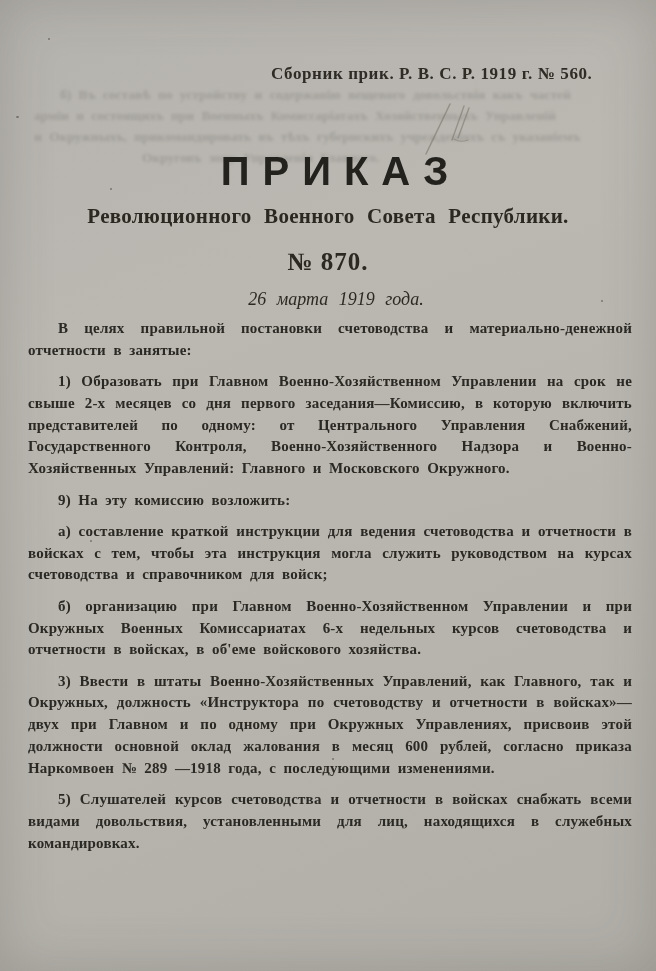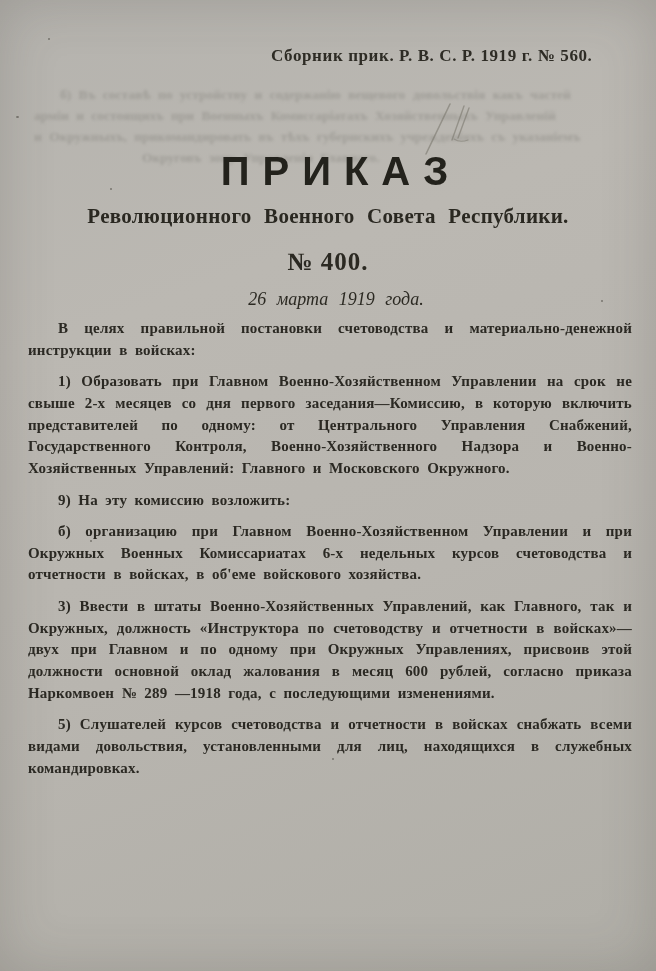--- a/index.html
+++ b/index.html
@@ -7,21 +7,21 @@
     position:relative;
     width:656px;height:971px;
     overflow:hidden;
     background:linear-gradient(160deg,#b5b3ae 0%,#bbb8b2 30%,#b8b5af 60%,#b0aea7 100%);
     box-shadow:inset 0 0 55px rgba(58,56,50,.20);
     font-family:"Liberation Serif",serif;
     color:#2b2922;
   }
   .speck{position:absolute;border-radius:50%;background:rgba(66,64,56,.55);}
   .collection-header{
-    position:absolute;top:46px;left:271px;
+    position:absolute;top:64px;left:271px;
     font-size:17px;font-weight:bold;letter-spacing:.6px;
     white-space:nowrap;color:#2e2c25;
   }
   .bleed{
     position:absolute;top:84px;left:34px;right:16px;
     font-size:13.5px;line-height:21px;font-weight:bold;
     color:#8d8b85;filter:blur(1.8px);opacity:.58;
     text-align:justify;word-spacing:4px;
   }
   .bleed-line.first{padding-left:26px;}
@@ -70,26 +70,27 @@
 
   <svg class="pencil" width="72" height="72" viewBox="0 0 72 72">
     <path d="M14 62 L38 12" stroke="#767369" stroke-width="1.6" fill="none" stroke-linecap="round"></path>
     <path d="M40 48 L52 14 M46 46 L57 16" stroke="#767369" stroke-width="1.4" fill="none" stroke-linecap="round"></path>
     <path d="M42 47 q6 4 14 1" stroke="#7d7a70" stroke-width="1.1" fill="none" stroke-linecap="round"></path>
   </svg>
 
   <div class="head">
     <h1 class="title">ПРИКАЗ</h1>
     <h2 class="subtitle">Революционного Военного Совета Республики.</h2>
-    <div class="order-number">№ 400.</div>
+    <div class="order-number">№ 870.</div>
     <div class="order-date">26 марта 1919 года.</div>
   </div>
 
   <div class="body-text">
-    <p>В целях правильной постановки счетоводства и материально-денежной инструкции в войсках:</p>
+    <p>В целях правильной постановки счетоводства и материально-денежной отчетности в занятые:</p>
     <p>1) Образовать при Главном Военно-Хозяйственном Управлении на срок не свыше 2-х месяцев со дня первого заседания—Комиссию, в которую включить представителей по одному: от Центрального Управления Снабжений, Государственного Контроля, Военно-Хозяйственного Надзора и Военно-Хозяйственных Управлений: Главного и Московского Окружного.</p>
     <p>9) На эту комиссию возложить:</p>
+    <p>а) составление краткой инструкции для ведения счетоводства и отчетности в войсках с тем, чтобы эта инструкция могла служить руководством на курсах счетоводства и справочником для войск;</p>
     <p>б) организацию при Главном Военно-Хозяйственном Управлении и при Окружных Военных Комиссариатах 6-х недельных курсов счетоводства и отчетности в войсках, в об'еме войскового хозяйства.</p>
     <p>3) Ввести в штаты Военно-Хозяйственных Управлений, как Главного, так и Окружных, должность «Инструктора по счетоводству и отчетности в войсках»—двух при Главном и по одному при Окружных Управлениях, присвоив этой должности основной оклад жалования в месяц 600 рублей, согласно приказа Наркомвоен № 289 —1918 года, с последующими изменениями.</p>
     <p>5) Слушателей курсов счетоводства и отчетности в войсках снабжать всеми видами довольствия, установленными для лиц, находящихся в служебных командировках.</p>
   </div>
 
 </div>
 
 </body></html>

